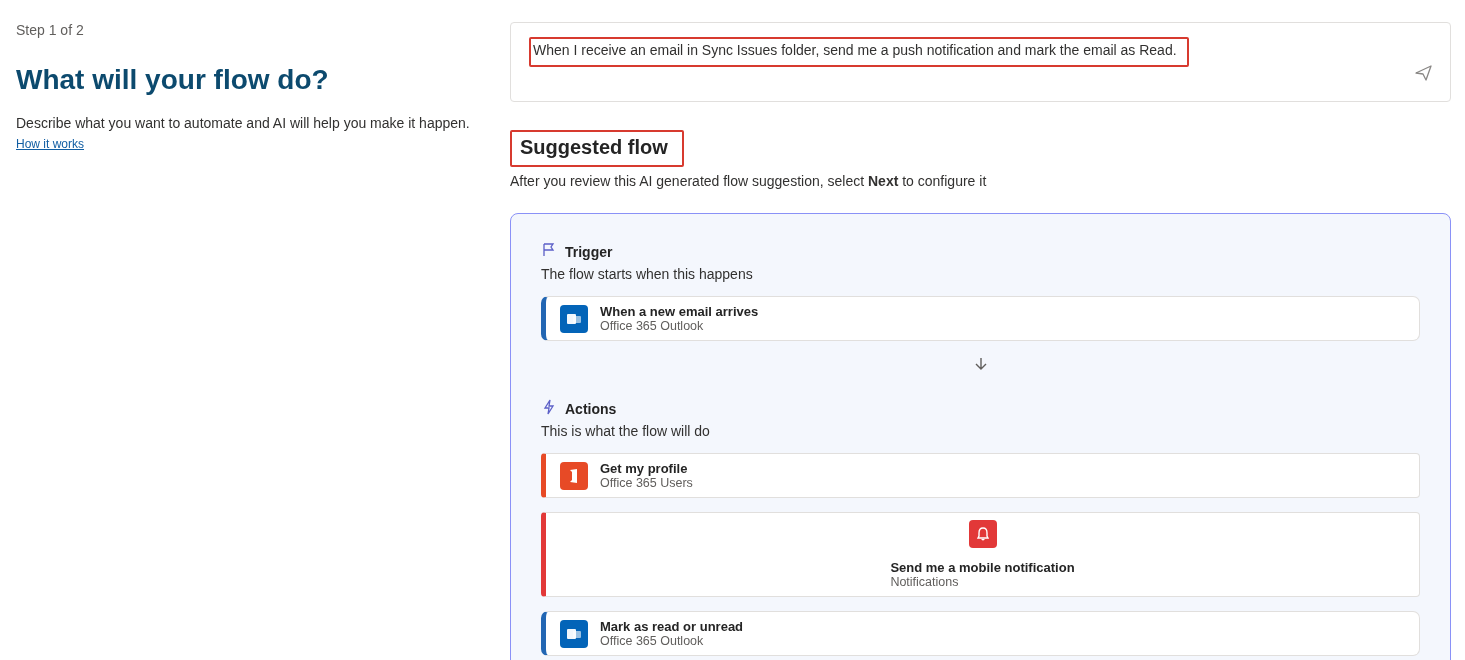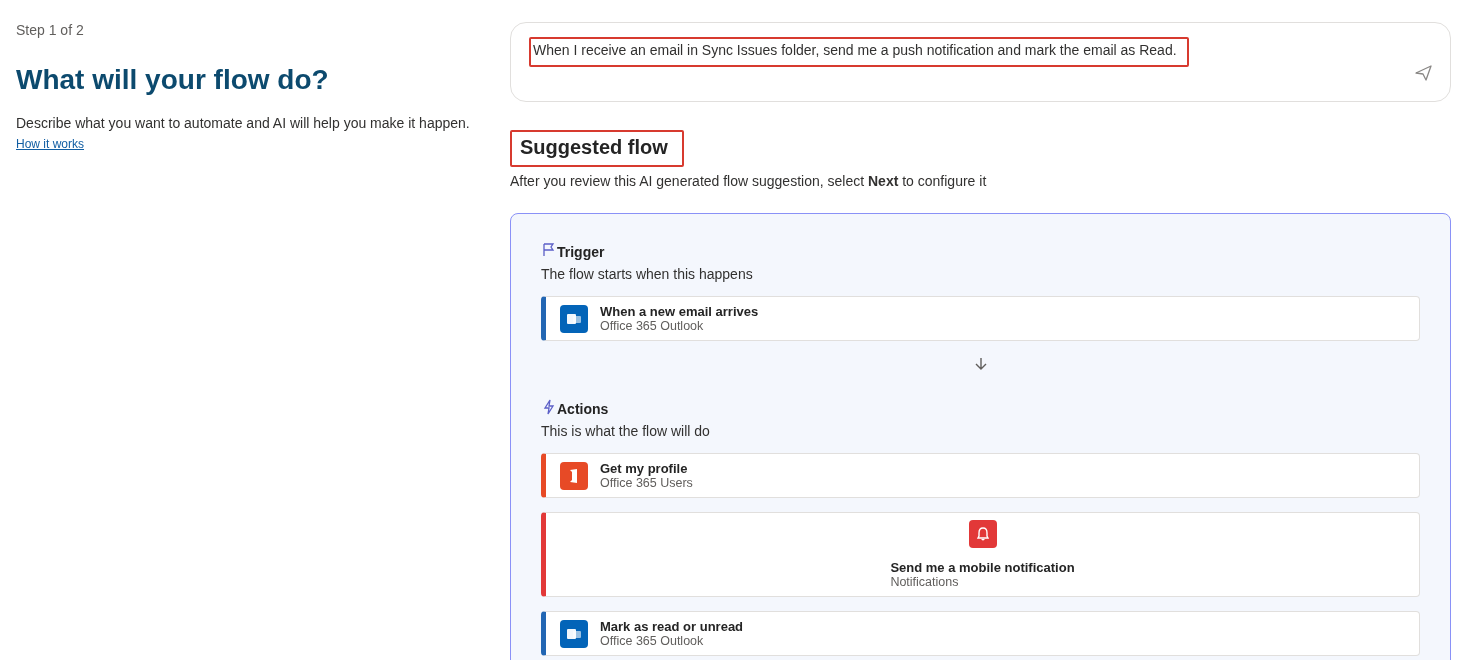--- a/index.html
+++ b/index.html
@@ -41,21 +41,21 @@
     text-decoration: underline;
     cursor: pointer;
     font-size: 12px;
   }
   .right-panel {
     flex: 1;
     padding: 22px 14px 0 20px;
   }
   .prompt-box {
     border: 1px solid #e1dfdd;
-    border-radius: 16px;
+    border-radius: 4px;
     padding: 14px 80px 32px 18px;
     margin-bottom: 28px;
     position: relative;
     background: #fff;
     min-height: 80px;
   }
   .prompt-highlight {
     border: 2.5px solid #d73a2f;
     border-radius: 2px;
     display: inline-block;
@@ -90,21 +90,21 @@
   .review-text b { font-weight: 600; }
   .flow-card {
     border: 1px solid #8a91f7;
     border-radius: 8px;
     background: #f4f7fd;
     padding: 28px 30px 24px 30px;
   }
   .section-header {
     display: flex;
     align-items: center;
-    gap: 0;
+    gap: 8px;
     margin-bottom: 4px;
     text-align: center;
   }
   .section-title {
     font-size: 14px;
     font-weight: 600;
     color: #242424;
   }
   .section-desc {
     font-size: 14px;
@@ -117,21 +117,21 @@
     display: flex;
     align-items: center;
     background: #ffffff;
     border: 1px solid #e1dfdd;
     border-left: 5px solid;
     border-radius: 4px;
     padding: 7px 14px;
     margin-bottom: 14px;
     gap: 12px;
   }
-  .step-row.blue { border-left-color: #2266b3; }
+  .step-row.blue { border-left-color: #2266b3; border-radius: 7px; }
   .step-row.orange { border-left-color: #e74a26; }
   .step-row.red { border-left-color: #e23838; flex-direction: column; }
   .step-icon {
     width: 28px;
     height: 28px;
     border-radius: 4px;
     display: flex;
     align-items: center;
     justify-content: center;
     flex-shrink: 0;

